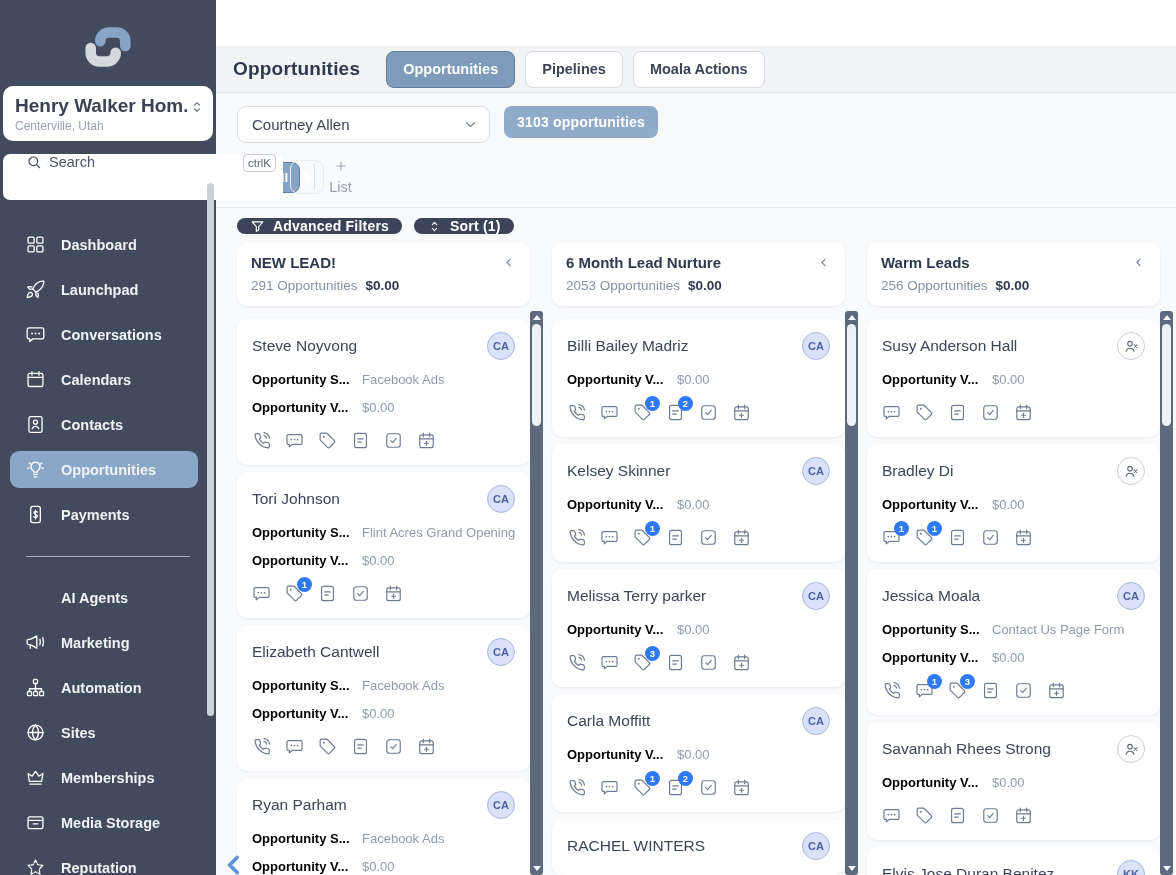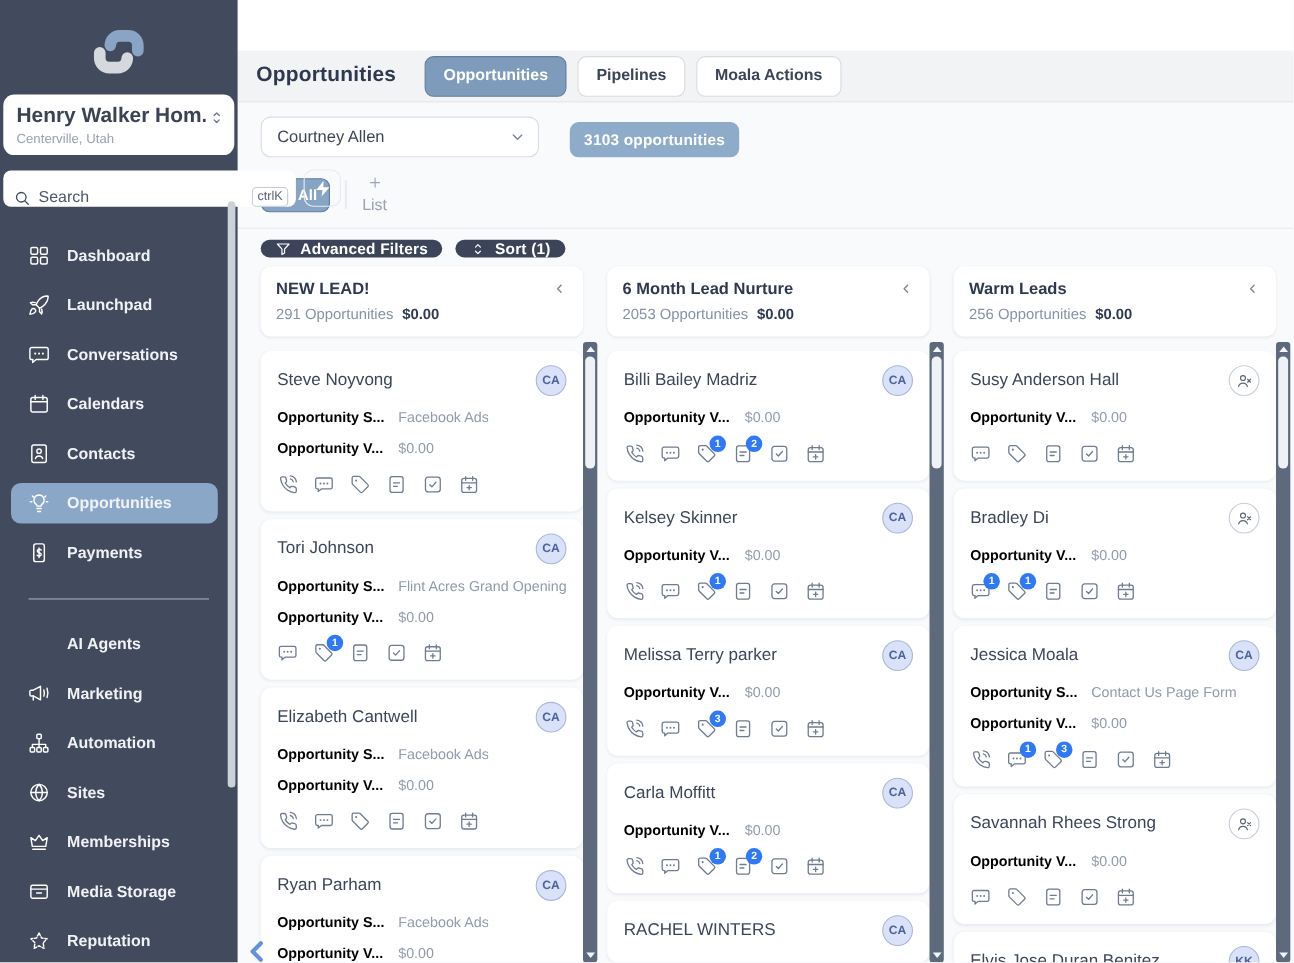--- a/index.html
+++ b/index.html
@@ -8,21 +8,21 @@
 
   
   .sidebar { width:216px; min-width:216px; height:875px; background:#424b5d; position:relative; z-index:5; }
   .logo-wrap { display:flex; justify-content:center; padding-top:22px; }
   .account-box { margin:14px 3px 0; background:#fff; border-radius:10px; padding:9px 26px 8px 12px; position:relative; cursor:pointer; }
   .account-name { font-size:19px; font-weight:bold; color:#3a4254; white-space:nowrap; overflow:hidden; }
   .account-loc { font-size:12px; color:#9aa2b0; margin-top:2px; white-space:nowrap; }
   .account-chevrons { position:absolute; right:8px; top:13px; width:16px; height:16px; color:#6b7486; }
   .account-chevrons svg { width:16px; height:16px; stroke:currentColor; fill:none; stroke-width:1.8; stroke-linecap:round; stroke-linejoin:round; }
   .search-row { display:flex; gap:7px; margin:13px 3px 0; align-items:center; }
-  .search-box { flex:1; display:flex; align-items:flex-end; background:#fff; border-radius:7px; height:33px; padding:0 7px 0 9px; gap:7px; }
+  .search-box { flex:1; display:flex; align-items:flex-start; background:#fff; border-radius:7px; height:46px; padding:0 7px 0 23px; gap:7px; }
   .search-icon { width:16px; height:16px; color:#3f4860; flex-shrink:0; }
   .search-icon svg, .btn-ico svg, .mini-ico svg { width:100%; height:100%; stroke:currentColor; fill:none; stroke-width:1.8; stroke-linecap:round; stroke-linejoin:round; }
   .search-input { border:none; outline:none; flex:1; min-width:0; font-size:14.5px; color:#4a5264; background:transparent; font-family:"Liberation Sans", sans-serif; }
   .search-input::placeholder { color:#4d566a; }
   .kbd { border:1px solid #c6ccd6; border-radius:4px; font-size:11.5px; color:#5a6374; padding:2px 4px; }
   .zap-btn { width:34px; height:34px; min-width:34px; border:1.5px solid #e9ebef; border-radius:9px; display:flex; align-items:center; justify-content:center; color:#fff; background:transparent; cursor:pointer; }
   .zap-btn svg { width:17px; height:17px; }
   .nav { margin-top:22px; }
   .nav-item { display:flex; align-items:center; gap:15px; height:45px; padding-left:24px; color:#f0f2f5; font-size:14.5px; font-weight:bold; cursor:pointer; }
   .nav-item.active { background:#8ba7c8; border-radius:9px; margin:4px 18px 4px 10px; padding-left:14px; height:37px; }
@@ -33,21 +33,21 @@
 
   
   .main { flex:1; display:flex; flex-direction:column; background:#f8fafc; position:relative; overflow:hidden; }
   .topbar { height:46px; background:#fff; }
   .header-band { height:47px; background:#f2f3f5; border-bottom:1px solid #e5e7ea; display:flex; align-items:center; gap:26px; padding-left:17px; box-shadow:0 1px 2px rgba(0,0,0,.03); }
   .page-title { font-size:19px; font-weight:bold; color:#2e3950; letter-spacing:.2px; }
   .tabs { display:flex; gap:10px; }
   .tab { height:37px; display:flex; align-items:center; padding:0 16px; border-radius:8px; background:#fff; border:1px solid #d8dbe1; color:#3b4557; font-size:14.5px; font-weight:bold; cursor:pointer; }
   .tab.active { background:#7e9bbc; border-color:#617e9e; color:#fff; }
 
-  .toolbar-row1 { display:flex; align-items:flex-end; gap:28px; margin:13px 0 0 21px; }
+  .toolbar-row1 { display:flex; align-items:flex-start; gap:14px; margin:13px 0 0 21px; }
   .owner-select { width:253px; height:37px; background:#fff; border:1px solid #dadde3; border-radius:9px; display:flex; align-items:center; justify-content:space-between; padding:0 10px 0 14px; font-size:15px; color:#3c4658; cursor:pointer; }
   .owner-select .mini-ico { width:17px; height:17px; color:#7c8698; }
   .count-badge { background:#8fabca; color:#fff; font-size:14px; font-weight:bold; border-radius:8px; padding:8px 13px; letter-spacing:.2px; }
   .toolbar-row2 { display:flex; align-items:center; gap:14px; margin:16px 0 0 21px;text-align:center; }
   .all-btn { display:flex; align-items:center; gap:7px; background:#87a4c4; border:1.5px solid #5d7da0; color:#fff; border-radius:8px; height:31px; padding:0 11px; font-size:13.5px; font-weight:bold; cursor:pointer; }
   .all-btn .btn-ico { width:15px; height:15px; }
   .vdiv { width:1px; height:26px; background:#dcdfe5; }
   .list-btn { display:flex; align-items:center; gap:6px; color:#9aa3b2; font-size:14.5px; cursor:pointer;flex-direction:column; }
   .list-btn .btn-ico { width:14px; height:14px; }
   .toolbar-divider { height:1px; background:#e8eaee; margin-top:12px; }

